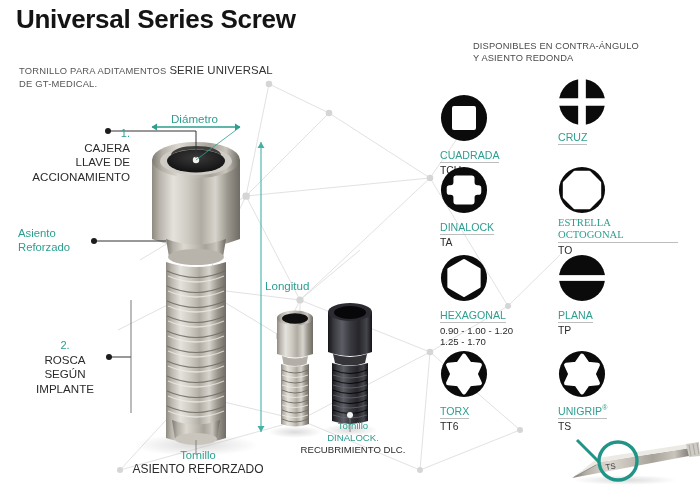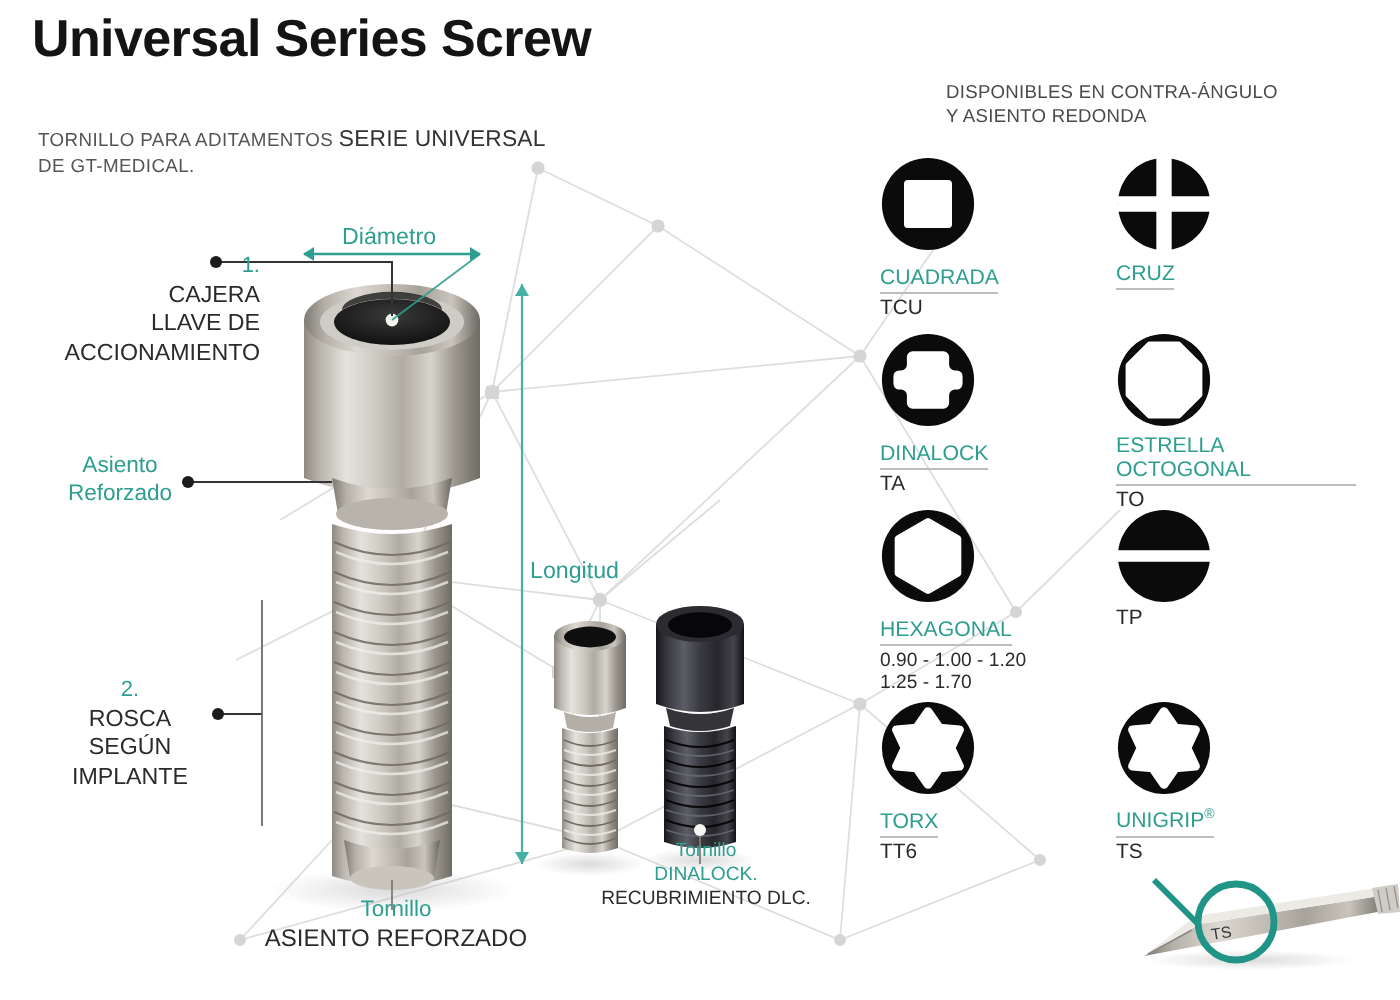--- a/index.html
+++ b/index.html
@@ -27,21 +27,21 @@
   .intro .ser{font-size:11.4px;color:#333;letter-spacing:.1px;}
 
   
   .lbl{position:absolute;color:#2b2b2b;}
 
   
   .callout1{left:8px;top:126px;width:122px;text-align:right;font-size:11.6px;line-height:14.6px;color:#2b2b2b;}
   .callout1 .num{color:#2d9e90;font-size:11px;}
   .callout2{left:12px;top:338px;width:106px;text-align:center;font-size:11.6px;line-height:14.6px;color:#2b2b2b;}
   .callout2 .num{color:#2d9e90;font-size:11px;}
-  .asiento{left:18px;top:226px;width:84px;text-align:center;font-size:11.3px;line-height:14px;color:#2d9e90;}
+  .asiento{left:18px;top:226px;width:84px;text-align:left;font-size:11.3px;line-height:14px;color:#2d9e90;}
 
   .dimlabel{font-size:11.6px;color:#2d9e90;}
   .diam{left:171px;top:112px;}
   .longi{left:265px;top:231px;margin-top:48px;}
 
   .capA{left:118px;top:448px;width:160px;text-align:center;font-size:11.2px;line-height:14px;}
   .capA .t1{color:#2d9e90;}
   .capA .t2{color:#2b2b2b;font-size:12px;}
   .capB{left:293px;top:420px;width:120px;text-align:center;font-size:9.6px;line-height:12px;}
   .capB .t1{color:#2d9e90;}
@@ -337,21 +337,21 @@
     <span class="t2">DINALOCK.</span><br>
     <span class="t3">RECUBRIMIENTO DLC.</span>
   </div>
 
   <div class="rhead">
     <span>DISPONIBLES EN CONTRA-ÁNGULO</span><br>
     <span>Y ASIENTO REDONDA</span>
   </div>
 
   <div class="grid" id="drive-grid">
-      <div class="cell" style="left: 0px; top: 0px;">
+      <div class="cell" style="left: 0px; top: 16px;">
         <span class="glyphwrap"><svg viewBox="0 0 100 100" width="48" height="48">
             <circle cx="50" cy="50" r="48" fill="#0b0b0b"></circle>
             <rect x="25" y="25" width="50" height="50" rx="4" fill="#ffffff"></rect>
           </svg></span>
         <div style="margin-top: 3px;"><span class="gname">CUADRADA</span></div>
         <div class="gcode">TCU</div>
       </div>
       <div class="cell" style="left: 118px; top: 0px;">
         <span class="glyphwrap"><svg viewBox="0 0 100 100" width="48" height="48">
             <circle cx="50" cy="50" r="48" fill="#0b0b0b"></circle>
@@ -365,36 +365,37 @@
             <path d="M34 20 h32 a6 6 0 0 1 6 6 v8 a6 6 0 0 0 6 6 h2 a6 6 0 0 1 6 6 v8 a6 6 0 0 1 -6 6 h-2 a6 6 0 0 0 -6 6 v8 a6 6 0 0 1 -6 6 h-32 a6 6 0 0 1 -6 -6 v-8 a6 6 0 0 0 -6 -6 h-2 a6 6 0 0 1 -6 -6 v-8 a6 6 0 0 1 6 -6 h2 a6 6 0 0 0 6 -6 v-8 a6 6 0 0 1 6 -6 z" fill="#ffffff"></path>
           </svg></span>
         <div style="margin-top: 3px;"><span class="gname">DINALOCK</span></div>
         <div class="gcode">TA</div>
       </div>
       <div class="cell" style="left: 118px; top: 88px;">
         <span class="glyphwrap"><svg viewBox="0 0 100 100" width="48" height="48">
             <circle cx="50" cy="50" r="48" fill="#0b0b0b"></circle>
             <path d="M87.0,65.3L65.3,87.0L34.7,87.0L13.0,65.3L13.0,34.7L34.7,13.0L65.3,13.0L87.0,34.7Z" fill="#ffffff" stroke-linejoin="round" stroke-width="6" stroke="#ffffff"></path>
           </svg></span>
-        <div style="margin-top: 3px;"><span class="gname">ESTRELLA OCTOGONAL</span></div>
+        <div style="margin-top: 3px; font-family: Liberation Serif, serif;"><span class="gname">ESTRELLA OCTOGONAL</span></div>
         <div class="gcode">TO</div>
       </div>
       <div class="cell" style="left: 0px; top: 176px;">
         <span class="glyphwrap"><svg viewBox="0 0 100 100" width="48" height="48">
             <circle cx="50" cy="50" r="48" fill="#0b0b0b"></circle>
             <path d="M81.2,68.0L50.0,86.0L18.8,68.0L18.8,32.0L50.0,14.0L81.2,32.0Z" fill="#ffffff" stroke-linejoin="round" stroke-width="7" stroke="#ffffff"></path>
           </svg></span>
         <div style="margin-top: 3px;"><span class="gname">HEXAGONAL</span></div>
         <div class="gcode small">0.90 - 1.00 - 1.20<br>1.25 - 1.70</div>
       </div>
       <div class="cell" style="left: 118px; top: 176px;">
         <span class="glyphwrap"><svg viewBox="0 0 100 100" width="48" height="48">
             <circle cx="50" cy="50" r="48" fill="#0b0b0b"></circle>
             <rect x="0" y="44" width="100" height="12" fill="#ffffff"></rect>
           </svg></span>
+        <div style="margin-top: 3px;"><span class="gname">PLANA</span></div>
         <div class="gcode">TP</div>
       </div>
       <div class="cell" style="left: 0px; top: 272px;">
         <span class="glyphwrap"><svg viewBox="0 0 100 100" width="48" height="48">
             <circle cx="50" cy="50" r="48" fill="#0b0b0b"></circle>
             <path d="M50.0,12.0L62.0,29.2L82.9,31.0L74.0,50.0L82.9,69.0L62.0,70.8L50.0,88.0L38.0,70.8L17.1,69.0L26.0,50.0L17.1,31.0L38.0,29.2Z" fill="#ffffff" stroke="#ffffff" stroke-width="9" stroke-linejoin="round"></path>
           </svg></span>
         <div style="margin-top: 3px;"><span class="gname">TORX</span></div>
         <div class="gcode">TT6</div>
       </div>

